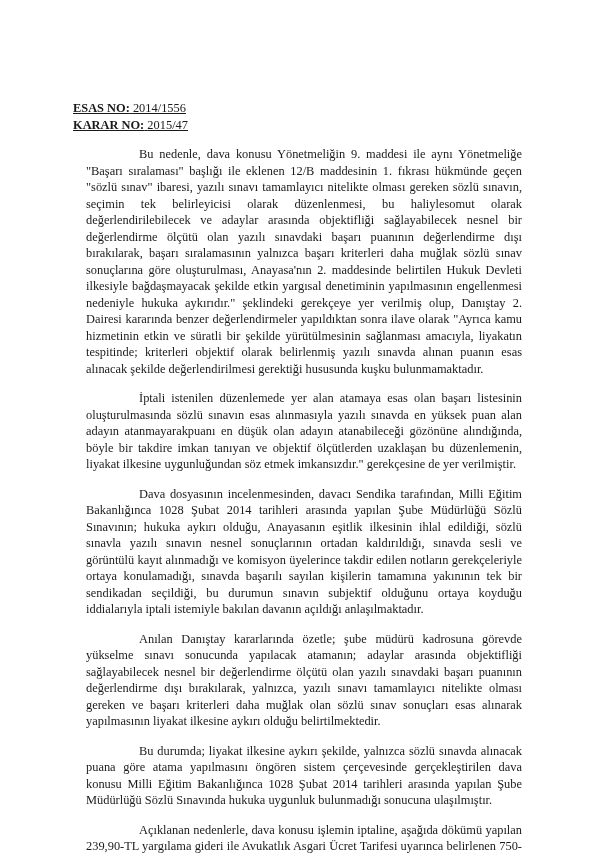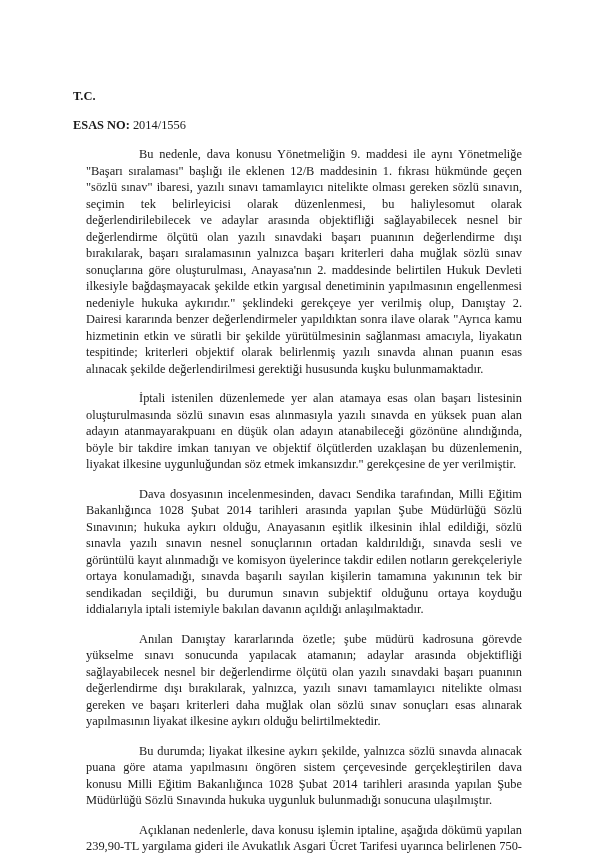--- a/index.html
+++ b/index.html
@@ -4,35 +4,38 @@
 <style>
   html, body { margin: 0; padding: 0; background: #ffffff; }
   body { width: 605px; height: 856px; overflow: hidden; position: relative; }
   .page {
     position: absolute; left: 73px; top: 88px; width: 462px;
     font-family: "Liberation Serif", "DejaVu Serif", serif;
     font-size: 12.4px; line-height: 16.5px; color: #1a1a1a;
   }
   .hdr { font-weight: bold; margin: 0; }
   .gap { height: 12px; }
-  .meta { margin: 0; }
+  .meta { margin: 0; text-decoration: underline; }
   .meta b { font-weight: bold; }
   .para { margin: 13px; text-align: justify; text-indent: 53px; }
   .para + .para { margin-top: 2px; }
   .bold { font-weight: normal; }
 </style>
 </head>
 <body>
 
 <div class="page">
-  <p class="hdr">T.C.</p>
   <div class="gap"></div>
   <p class="meta">
     <b>ESAS NO:</b>
     <span>2014/1556</span>
+  </p>
+  <p class="meta">
+    <b>KARAR NO:</b>
+    <span>2015/47</span>
   </p>
   <p class="para">Bu nedenle, dava konusu Yönetmeliğin 9. maddesi ile aynı Yönetmeliğe "Başarı sıralaması" başlığı ile eklenen 12/B maddesinin 1. fıkrası hükmünde geçen "sözlü sınav" ibaresi, yazılı sınavı tamamlayıcı nitelikte olması gereken sözlü sınavın, seçimin tek belirleyicisi olarak düzenlenmesi, bu haliylesomut olarak değerlendirilebilecek ve adaylar arasında objektifliği sağlayabilecek nesnel bir değerlendirme ölçütü olan yazılı sınavdaki başarı puanının değerlendirme dışı bırakılarak, başarı sıralamasının yalnızca başarı kriterleri daha muğlak sözlü sınav sonuçlarına göre oluşturulması, Anayasa'nın 2. maddesinde belirtilen Hukuk Devleti ilkesiyle bağdaşmayacak şekilde etkin yargısal denetiminin yapılmasının engellenmesi nedeniyle hukuka aykırıdır." şeklindeki gerekçeye yer verilmiş olup, Danıştay 2. Dairesi kararında benzer değerlendirmeler yapıldıktan sonra ilave olarak "Ayrıca kamu hizmetinin etkin ve süratli bir şekilde yürütülmesinin sağlanması amacıyla, liyakatın tespitinde; kriterleri objektif olarak belirlenmiş yazılı sınavda alınan puanın esas alınacak şekilde değerlendirilmesi gerektiği hususunda kuşku bulunmamaktadır.</p>
   <p class="para">İptali istenilen düzenlemede yer alan atamaya esas olan başarı listesinin oluşturulmasında sözlü sınavın esas alınmasıyla yazılı sınavda en yüksek puan alan adayın atanmayarakpuanı en düşük olan adayın atanabileceği gözönüne alındığında, böyle bir takdire imkan tanıyan ve objektif ölçütlerden uzaklaşan bu düzenlemenin, liyakat ilkesine uygunluğundan söz etmek imkansızdır." gerekçesine de yer verilmiştir.</p>
   <p class="para">Dava dosyasının incelenmesinden, davacı Sendika tarafından, Milli Eğitim Bakanlığınca 1028 Şubat 2014 tarihleri arasında yapılan Şube Müdürlüğü Sözlü Sınavının; hukuka aykırı olduğu, Anayasanın eşitlik ilkesinin ihlal edildiği, sözlü sınavla yazılı sınavın nesnel sonuçlarının ortadan kaldırıldığı, sınavda sesli ve görüntülü kayıt alınmadığı ve komisyon üyelerince takdir edilen notların gerekçeleriyle ortaya konulamadığı, sınavda başarılı sayılan kişilerin tamamına yakınının tek bir sendikadan seçildiği, bu durumun sınavın subjektif olduğunu ortaya koyduğu iddialarıyla iptali istemiyle bakılan davanın açıldığı anlaşılmaktadır.</p>
   <p class="para">Anılan Danıştay kararlarında özetle; şube müdürü kadrosuna görevde yükselme sınavı sonucunda yapılacak atamanın; adaylar arasında objektifliği sağlayabilecek nesnel bir değerlendirme ölçütü olan yazılı sınavdaki başarı puanının değerlendirme dışı bırakılarak, yalnızca, yazılı sınavı tamamlayıcı nitelikte olması gereken ve başarı kriterleri daha muğlak olan sözlü sınav sonuçları esas alınarak yapılmasının liyakat ilkesine aykırı olduğu belirtilmektedir.</p>
   <p class="para">Bu durumda; liyakat ilkesine aykırı şekilde, yalnızca sözlü sınavda alınacak puana göre atama yapılmasını öngören sistem çerçevesinde gerçekleştirilen dava konusu Milli Eğitim Bakanlığınca 1028 Şubat 2014 tarihleri arasında yapılan Şube Müdürlüğü Sözlü Sınavında hukuka uygunluk bulunmadığı sonucuna ulaşılmıştır.</p>
   <p class="para"><span>Açıklanan nedenlerle, dava konusu işlemin </span><span class="bold">iptaline</span><span>, aşağıda dökümü yapılan 239,90-TL yargılama gideri ile Avukatlık Asgari Ücret Tarifesi uyarınca belirlenen 750-TL vekalet ücretinin davalı idareden alınarak davacıya verilmesine, fazladan alınan 40,70-TL harç ile artan posta ücretinin kararın kesinleşmesinden sonra davacıya iadesine, dava konusu uyuşmazlığın ivedi yargılama usulüne tabi</span></p>
 </div>
 
 </body></html>

